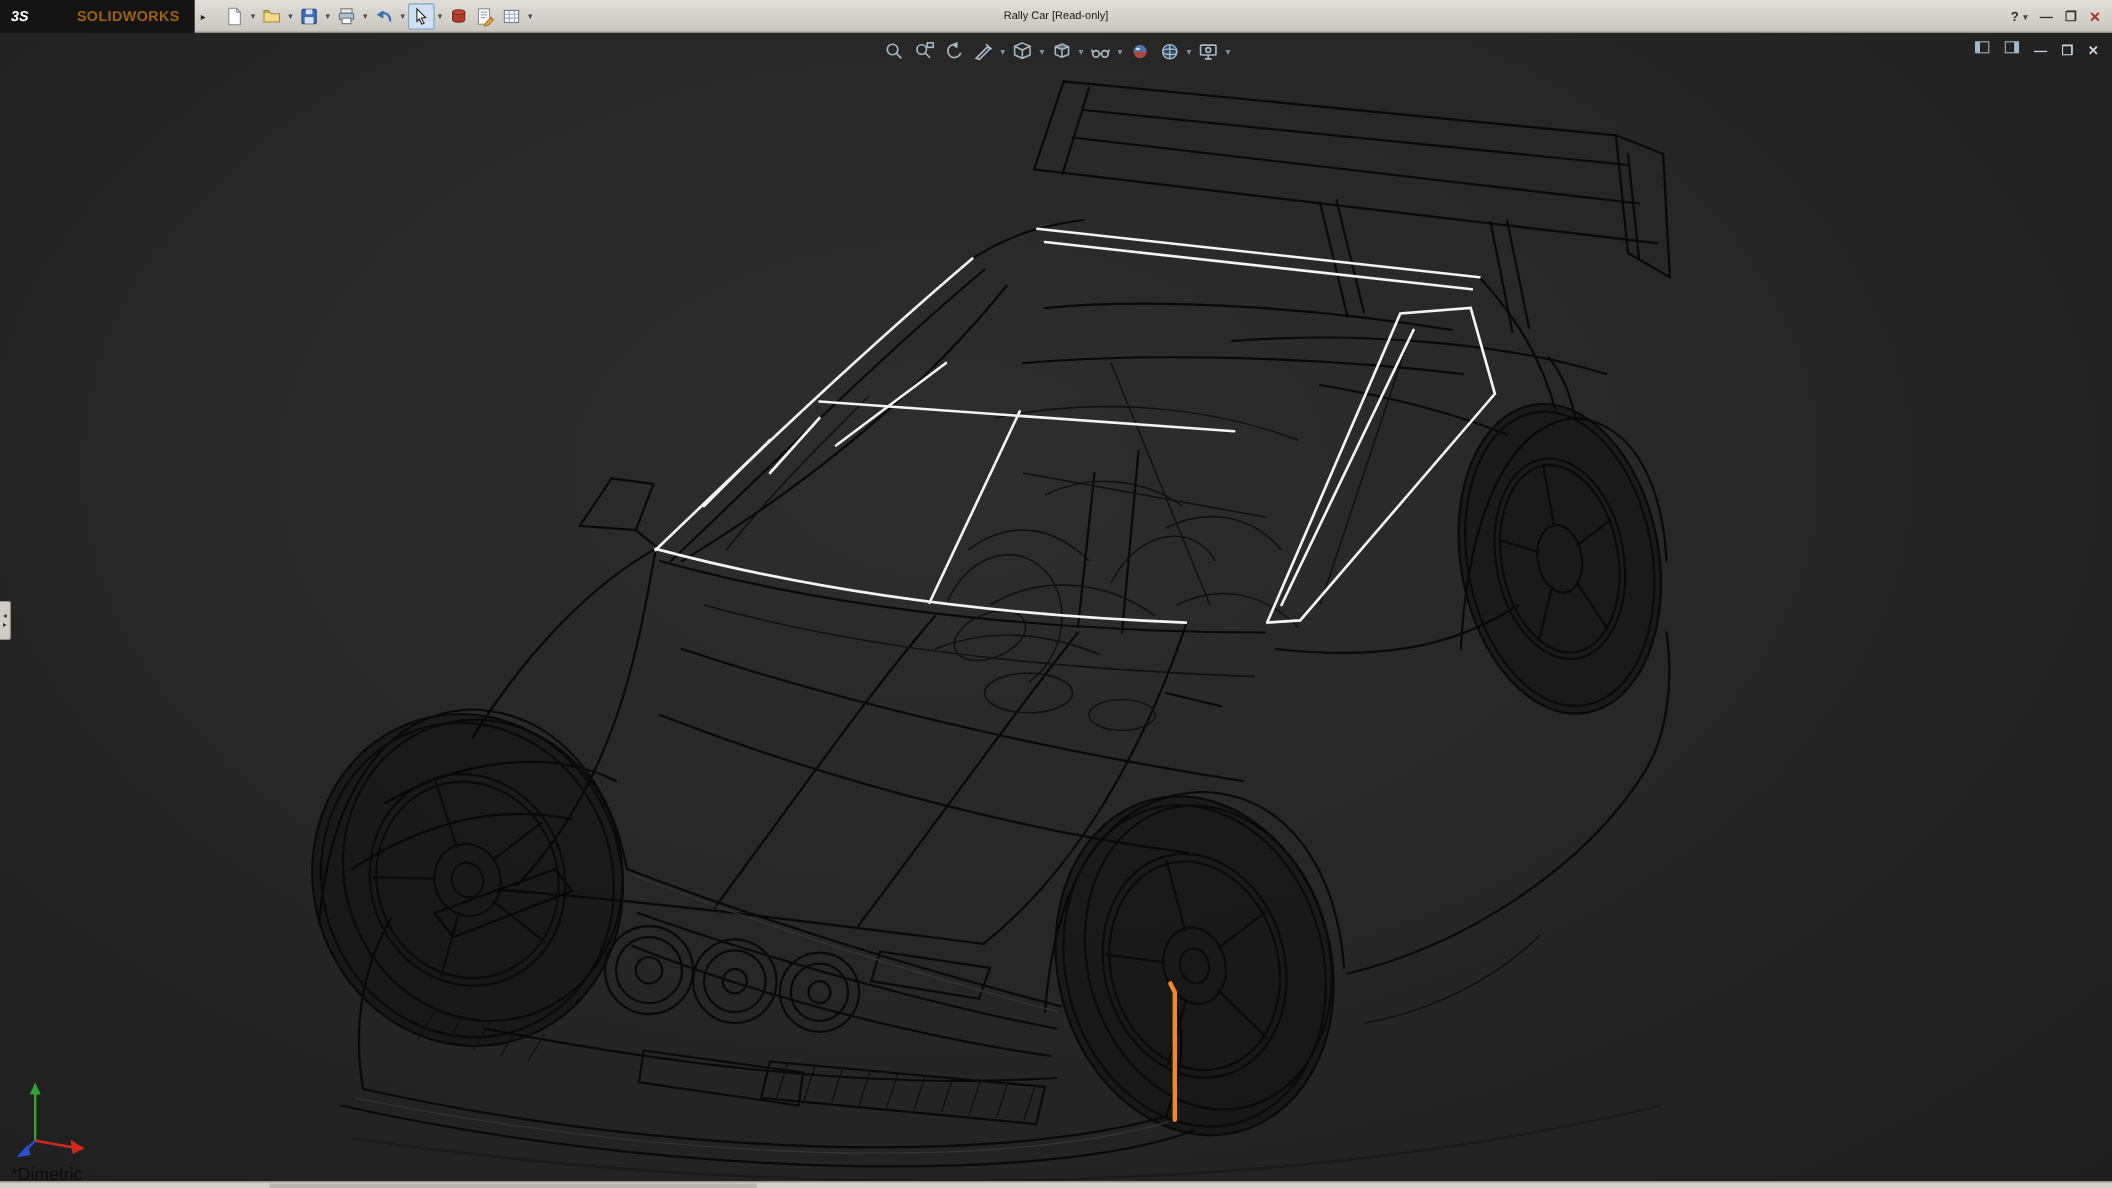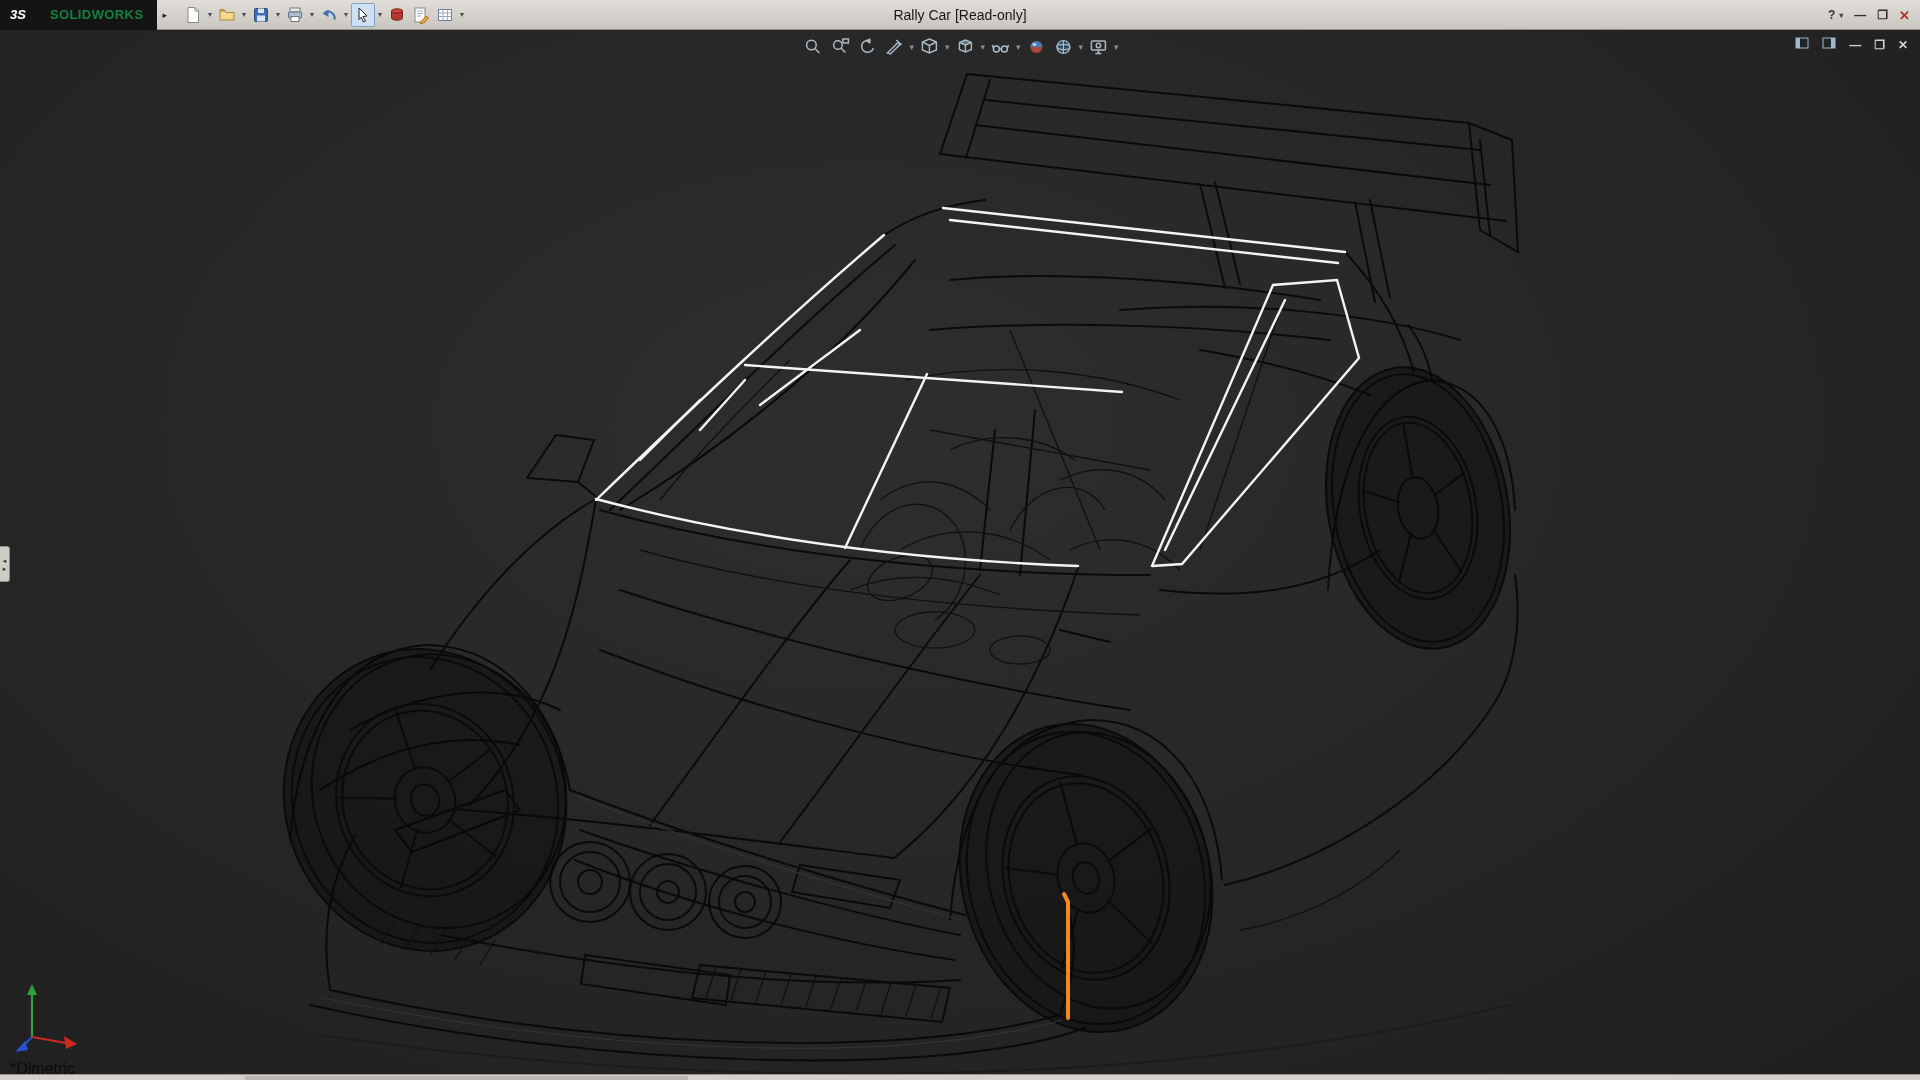--- a/index.html
+++ b/index.html
@@ -4,31 +4,31 @@
 <style>
   * { margin:0; padding:0; box-sizing:border-box; }
   html,body { width:1920px; height:1080px; overflow:hidden; background:#1e1e1e;
               font-family:"Liberation Sans", sans-serif; }
 
   
   .titlebar { position:absolute; top:0; left:0; width:1920px; height:30px;
               background:linear-gradient(#e1ded9,#c9c6c0); border-bottom:1px solid #8f8d86;
               display:flex; align-items:center; z-index:10; }
   .brand-chip { height:30px; background:#141414; display:flex; align-items:center;
-                gap:24px; padding:0 14px 0 10px; }
+                gap:12px; padding:0 14px 0 10px; }
   .logo-glyph { color:#fff; font-weight:bold; font-style:italic; font-size:13px; }
-  .brand-name { color:#15803d; font-weight:bold; font-size:13px; letter-spacing:.4px; }
+  .brand-name { color:#a16207; font-weight:bold; font-size:13px; letter-spacing:.4px;margin-left:32px; }
   .menu-expander { font-size:9px; color:#222; margin:0 6px 0 5px; }
   .tb-group { display:flex; align-items:center; margin-left:8px; }
   .tb-btn { width:24px; height:24px; display:flex; align-items:center; justify-content:center;
             border:1px solid transparent; border-radius:2px; }
   .tb-btn.pressed { background:#cfe0f2; border:1px solid #7da2c8; }
   .tb-caret { font-size:8px; color:#4a4a4a; width:10px; text-align:center; }
   .window-title { position:absolute; left:50%; transform:translateX(-50%);
-                  font-size:14px; color:#161616; white-space:nowrap; }
+                  font-size:10px; color:#161616; white-space:nowrap; }
   .win-controls { position:absolute; right:10px; top:0; height:30px;
                   display:flex; align-items:center; gap:11px; }
   .win-btn { font-size:12px; color:#2e2e2e; font-weight:bold; }
   .win-btn.help-caret { font-size:8px; margin-left:-7px; color:#4a4a4a; }
   .win-btn.close { color:#b03226; font-size:13px; }
 
   
   .viewport { position:absolute; top:30px; left:0; width:1920px; height:1044px;
               background:radial-gradient(ellipse at 45% 38%, #2e2e2e 0%, #262626 55%, #1f1f1f 100%);
               overflow:hidden; }

